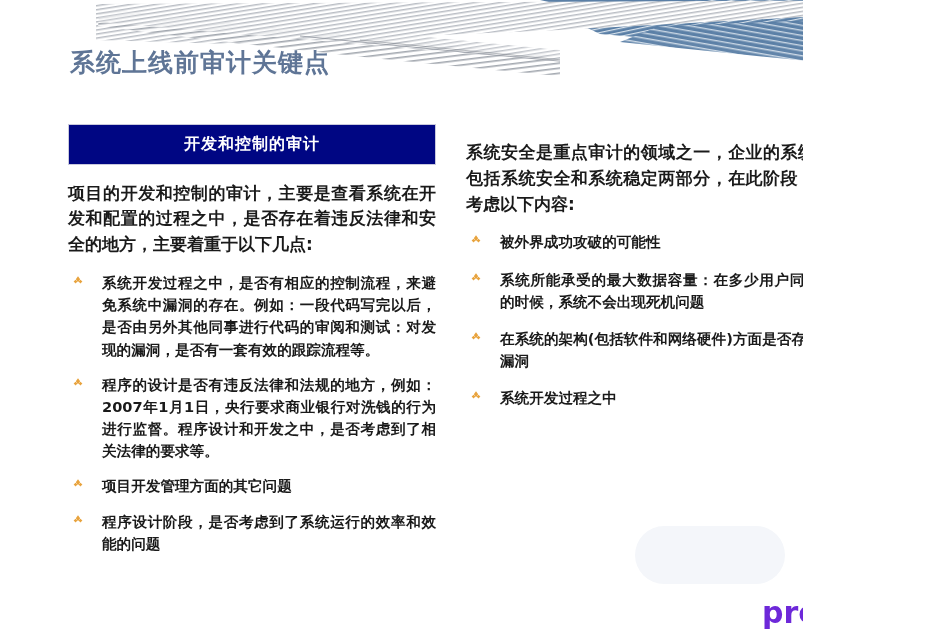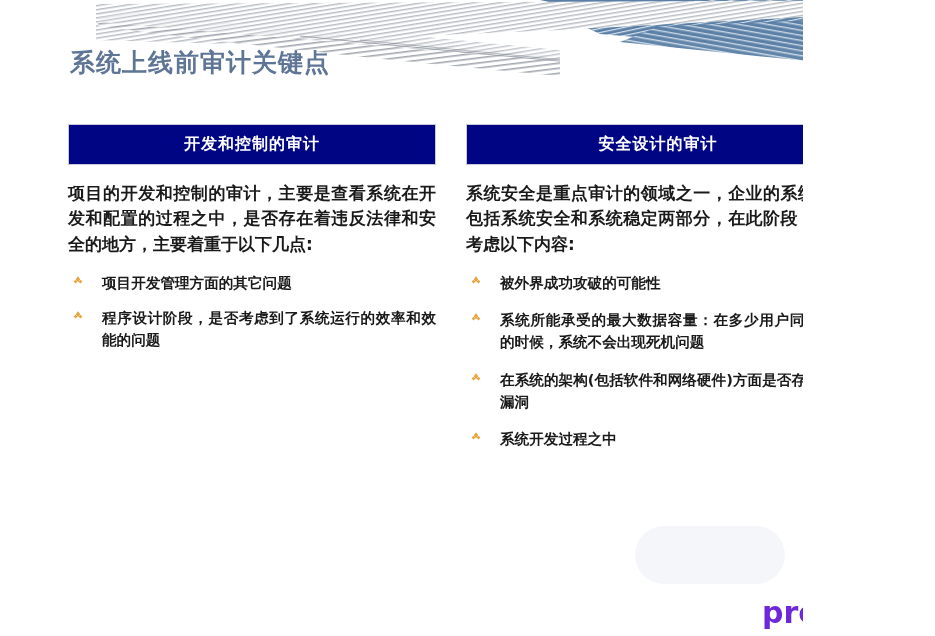--- a/index.html
+++ b/index.html
@@ -192,39 +192,62 @@
       <li class="bullet-item">
         <span class="bullet-marker">
           <svg width="16" height="16" viewBox="0 0 16 16">
               <g fill="#e8a33d">
                 <path d="M8 3.2 L10.2 6.2 L8 9.2 L5.8 6.2 Z"></path>
                 <path d="M3.6 8.6 L5.6 6.8 L7.4 8.6 L5.6 10.4 Z"></path>
                 <path d="M8.6 8.6 L10.4 6.8 L12.4 8.6 L10.4 10.4 Z"></path>
               </g>
             </svg>
         </span>
+        <span>系统开发过程之中，是否有相应的控制流程，来避免系统中漏洞的存在。例如：一段代码写完以后，是否由另外其他同事进行代码的审阅和测试：对发现的漏洞，是否有一套有效的跟踪流程等。</span>
+      </li>
+      <li class="bullet-item">
+        <span class="bullet-marker">
+          <svg width="16" height="16" viewBox="0 0 16 16">
+              <g fill="#e8a33d">
+                <path d="M8 3.2 L10.2 6.2 L8 9.2 L5.8 6.2 Z"></path>
+                <path d="M3.6 8.6 L5.6 6.8 L7.4 8.6 L5.6 10.4 Z"></path>
+                <path d="M8.6 8.6 L10.4 6.8 L12.4 8.6 L10.4 10.4 Z"></path>
+              </g>
+            </svg>
+        </span>
+        <span>程序的设计是否有违反法律和法规的地方，例如：2007年1月1日，央行要求商业银行对洗钱的行为进行监督。程序设计和开发之中，是否考虑到了相关法律的要求等。</span>
+      </li>
+      <li class="bullet-item">
+        <span class="bullet-marker">
+          <svg width="16" height="16" viewBox="0 0 16 16">
+              <g fill="#e8a33d">
+                <path d="M8 3.2 L10.2 6.2 L8 9.2 L5.8 6.2 Z"></path>
+                <path d="M3.6 8.6 L5.6 6.8 L7.4 8.6 L5.6 10.4 Z"></path>
+                <path d="M8.6 8.6 L10.4 6.8 L12.4 8.6 L10.4 10.4 Z"></path>
+              </g>
+            </svg>
+        </span>
         <span>项目开发管理方面的其它问题</span>
       </li>
       <li class="bullet-item">
         <span class="bullet-marker">
           <svg width="16" height="16" viewBox="0 0 16 16">
               <g fill="#e8a33d">
                 <path d="M8 3.2 L10.2 6.2 L8 9.2 L5.8 6.2 Z"></path>
                 <path d="M3.6 8.6 L5.6 6.8 L7.4 8.6 L5.6 10.4 Z"></path>
                 <path d="M8.6 8.6 L10.4 6.8 L12.4 8.6 L10.4 10.4 Z"></path>
               </g>
             </svg>
         </span>
         <span>程序设计阶段，是否考虑到了系统运行的效率和效能的问题</span>
       </li>
     </ul>
   </div>
 
   <div class="column" id="column-right">
-    <div class="col-banner">安全设计的审计</div>
     <div class="col-intro">系统安全是重点审计的领域之一，企业的系统安全包括系统安全和系统稳定两部分，在此阶段，重点考虑以下内容:</div>
     <ul class="bullet-list">
       <li class="bullet-item">
         <span class="bullet-marker">
           <svg width="16" height="16" viewBox="0 0 16 16">
               <g fill="#e8a33d">
                 <path d="M8 3.2 L10.2 6.2 L8 9.2 L5.8 6.2 Z"></path>
                 <path d="M3.6 8.6 L5.6 6.8 L7.4 8.6 L5.6 10.4 Z"></path>
                 <path d="M8.6 8.6 L10.4 6.8 L12.4 8.6 L10.4 10.4 Z"></path>
               </g>

